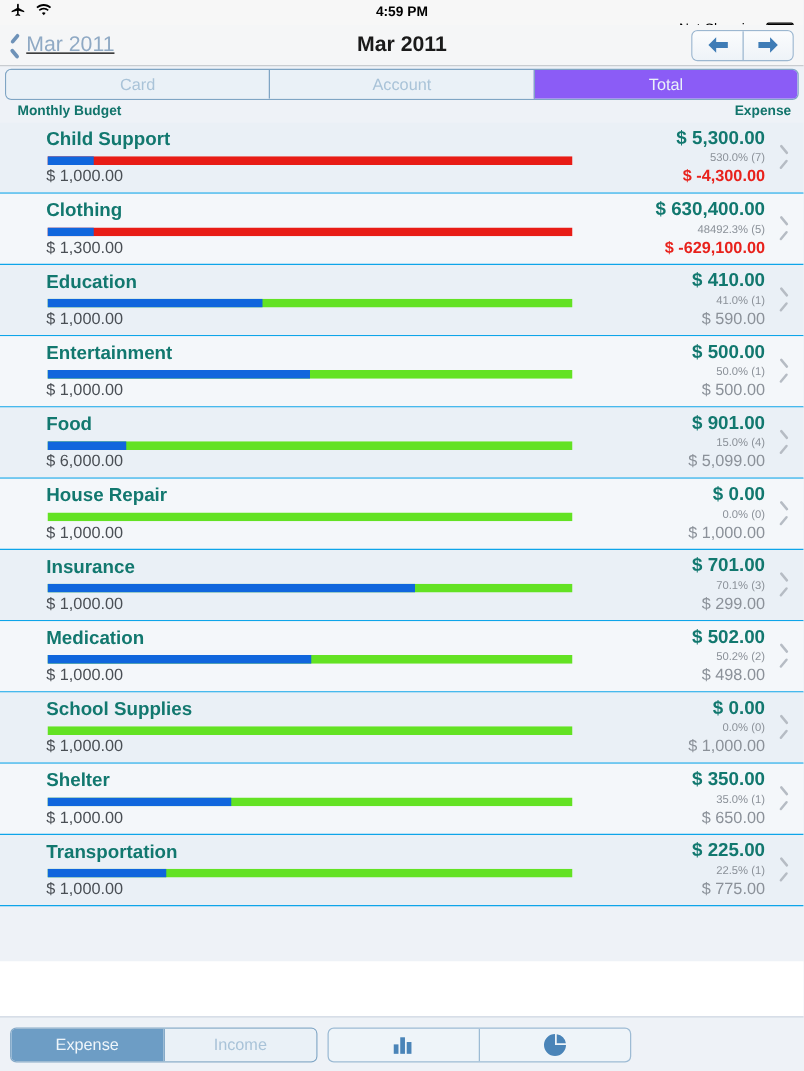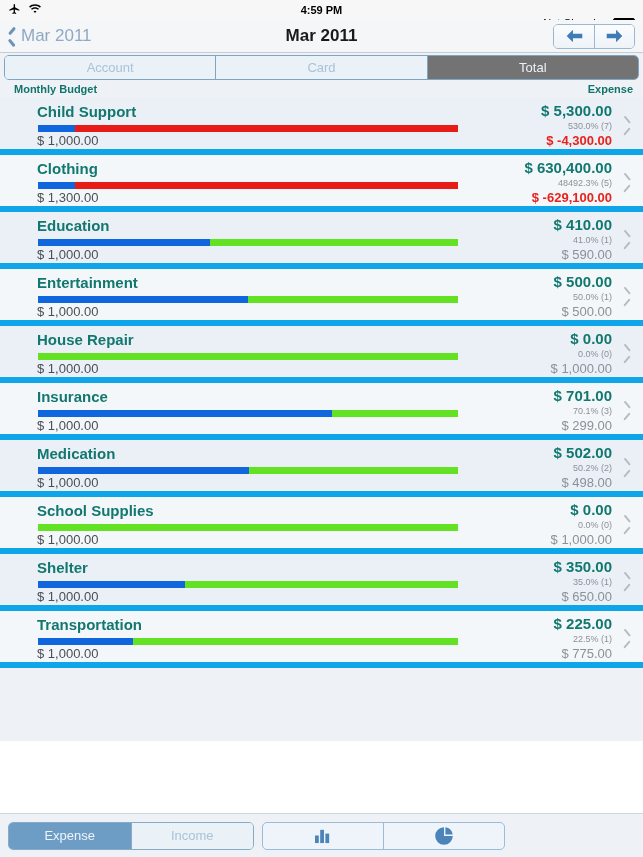--- a/index.html
+++ b/index.html
@@ -26,21 +26,21 @@
   .battery { width: 22px; height: 10px; border: 1px solid #000; border-radius: 2px; position: relative; background: #fff; }
   .battery::after { content: ""; position: absolute; right: -4px; top: 3px; width: 2px; height: 4px; background: #000; border-radius: 0 1px 1px 0; }
   .battery i { display: block; height: 100%; background: #000; width: 100%; }
 
   
   .navbar {
     height: 33px; flex: 0 0 33px;
     background: #f5f6f7;
     border-bottom: 1px solid #c8ccd0;
     display: flex; align-items: center;
-    position: relative; padding: 0 8px;
+    position: relative; padding: 0 8px; text-decoration: underline;
   }
   .backbtn { display: flex; align-items: center; gap: 4px; color: #8fa9c4; font-size: 17px; cursor: pointer; }
   .chev-left { width: 9px; height: 15px; position: relative; }
   .chev-left::before, .chev-left::after {
     content: ""; position: absolute; left: 1px; width: 9px; height: 2.6px; background: #6e92b8; border-radius: 2px;
   }
   .chev-left::before { top: 4px; transform: rotate(-50deg); transform-origin: left center; }
   .chev-left::after  { top: 9px; transform: rotate(50deg);  transform-origin: left center; }
   .navtitle { position: absolute; left: 0; right: 0; text-align: center; font-size: 17px; font-weight: bold; color: #1a1a1a; pointer-events: none; }
   .navarrows { margin-left: auto; display: flex; border: 1px solid #9cb7d0; border-radius: 5px; overflow: hidden; background: #f2f6fa; z-index: 2; }
@@ -52,36 +52,36 @@
   .segwrap { flex: 0 0 27px; padding: 2px 4px 0 4px; background: #eef2f7; }
   .segment {
     display: flex; height: 25px;
     border: 1px solid #7fa5c4; border-radius: 5px; overflow: hidden;
   }
   .seg {
     flex: 1; display: flex; align-items: center; justify-content: center;
     font-size: 13px; color: #a9c3d8; background: #eaf1f7; cursor: pointer;
   }
   .seg + .seg { border-left: 1px solid #7fa5c4; }
-  .seg.active { background: #737373; color: #eaf2f9; }
+  .seg.active { background: #8b5cf6; color: #eaf2f9; }
 
   
   .listhead {
     flex: 0 0 18px; display: flex; align-items: center;
     padding: 0 10px 0 14px;
     background: #eef2f7;
     font-size: 11px; font-weight: bold; color: #11746b;
   }
   .listhead .right { margin-left: auto; }
 
   
   .list { flex: 1 1 auto; overflow: hidden; background: #eef2f7; }
   .row {
     position: relative; height: 57px;
-    border-bottom: 6px solid #0ea5e9;
+    border-bottom: 1px solid #0ea5e9;
     padding: 5px 0 0 0;
   }
   .row:nth-child(odd)  { background: #eaf0f6; }
   .row:nth-child(even) { background: #f4f7fa; }
 
   .r-title { position: absolute; left: 37px; top: 5px; font-size: 15px; font-weight: bold; color: #12786f; }
   .r-amount { position: absolute; right: 31px; top: 4px; font-size: 15px; font-weight: bold; color: #12786f; }
   .r-pct { position: absolute; right: 31px; top: 23px; font-size: 9px; color: #8b9199; }
   .r-remain { position: absolute; right: 31px; top: 35px; font-size: 13px; color: #8b9199; }
   .r-remain.neg { color: #e8221c; font-weight: bold; }
@@ -171,22 +171,22 @@
       <div class="navarrow">
         <svg width="19" height="14" viewBox="0 0 24 18">
             <path fill="#3f7cb6" d="M14 1l8 8-8 8v-5H2V6h12z"></path>
           </svg>
       </div>
     </div>
   </div>
 
   <div class="segwrap">
     <div class="segment">
+      <div class="seg">Card</div>
       <div class="seg">Account</div>
-      <div class="seg">Card</div>
       <div class="seg active">Total</div>
     </div>
   </div>
 
   <div class="listhead">
     <span>Monthly Budget</span>
     <span class="right">Expense</span>
   </div>
 
   <div class="list" id="budget-list">
@@ -228,20 +228,32 @@
       </div>
       <div class="row">
         <div class="r-title">Entertainment</div>
         <div class="r-amount">$ 500.00</div>
         <div class="r-pct">50.0% (1)</div>
         <div class="r-remain">$ 500.00</div>
         <div class="r-budget">$ 1,000.00</div>
         <div class="bar">
           <div class="fill-under"></div>
           <div class="fill-spent" style="width:50%"></div>
+        </div>
+        <div class="chev-right"></div>
+      </div>
+      <div class="row">
+        <div class="r-title">Food</div>
+        <div class="r-amount">$ 901.00</div>
+        <div class="r-pct">15.0% (4)</div>
+        <div class="r-remain">$ 5,099.00</div>
+        <div class="r-budget">$ 6,000.00</div>
+        <div class="bar">
+          <div class="fill-under"></div>
+          <div class="fill-spent" style="width:15%"></div>
         </div>
         <div class="chev-right"></div>
       </div>
       <div class="row">
         <div class="r-title">House Repair</div>
         <div class="r-amount">$ 0.00</div>
         <div class="r-pct">0.0% (0)</div>
         <div class="r-remain">$ 1,000.00</div>
         <div class="r-budget">$ 1,000.00</div>
         <div class="bar">

